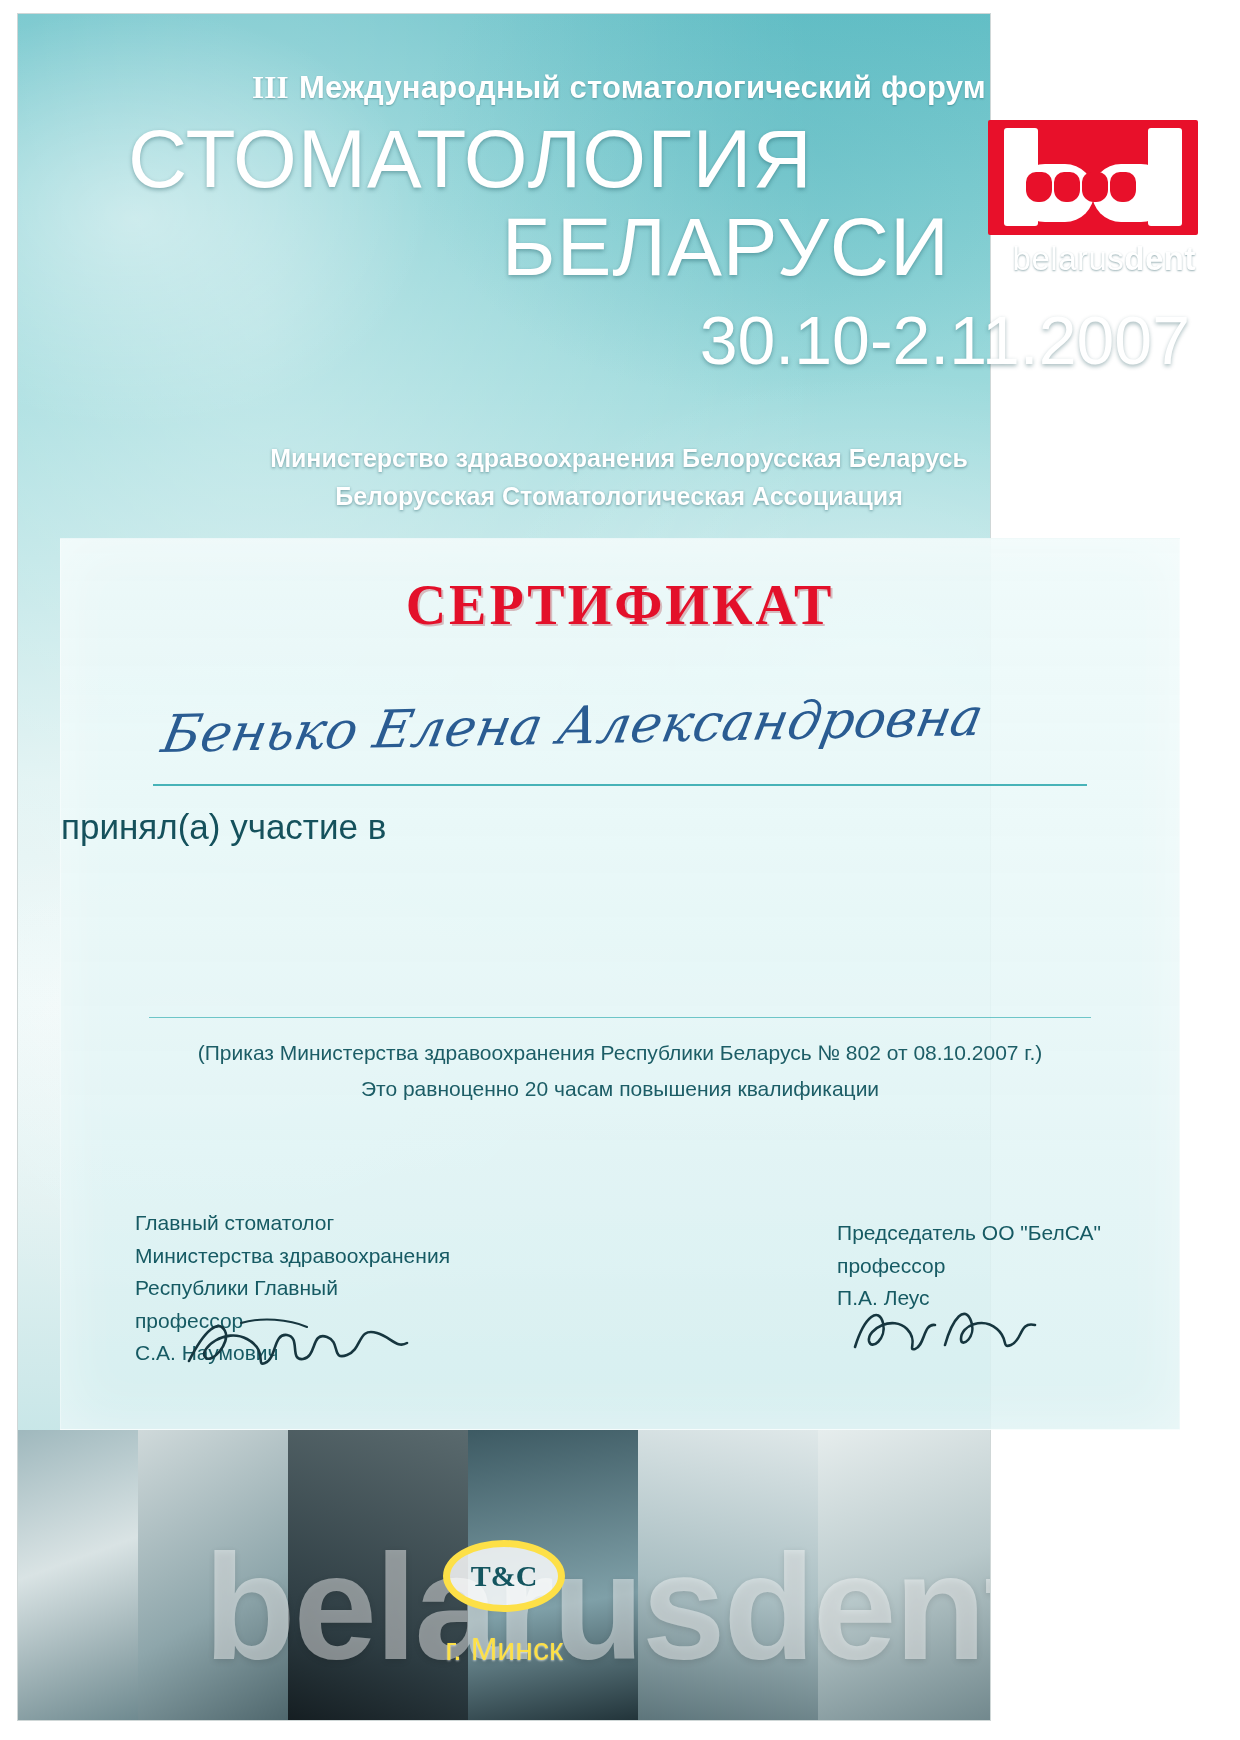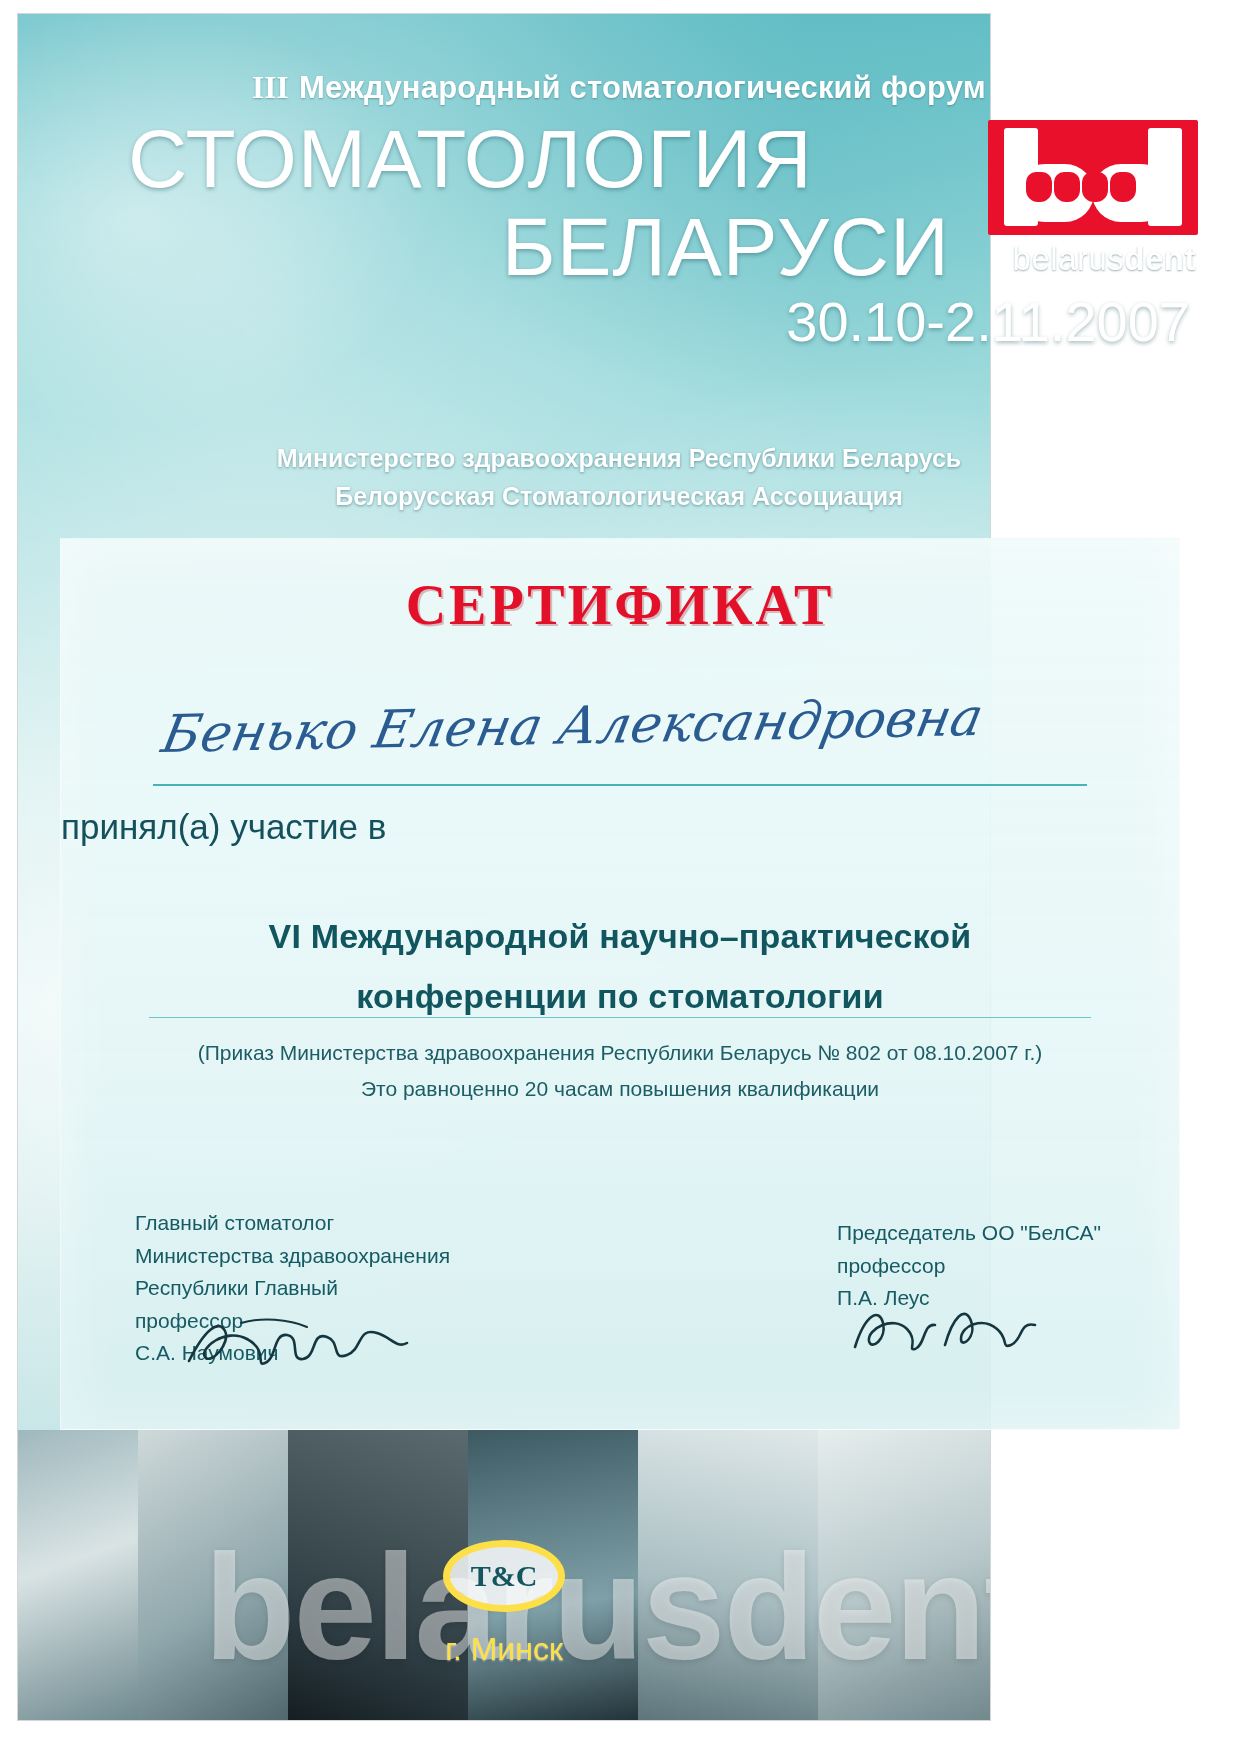--- a/index.html
+++ b/index.html
@@ -43,21 +43,21 @@
   .forum-line .rom{font-family:"Liberation Serif",serif;font-weight:bold;margin-right:10px;}
 
   .title-block{position:absolute;left:0;right:0;top:96px;}
   .big1,.big2,.big3{
     color:#ffffff;font-weight:normal;letter-spacing:1px;
     text-shadow:0 2px 4px rgba(0,60,70,.35);
     line-height:1.0;
   }
   .big1{position:absolute;left:110px;top:8px;font-size:82px;}
   .big2{position:absolute;right:270px;top:96px;font-size:82px;}
-  .big3{position:absolute;right:30px;top:184px;font-size:56px;letter-spacing:0px;}
+  .big3{position:absolute;right:30px;top:196px;font-size:68px;letter-spacing:0px;}
 
   
   .logo{
     position:absolute;right:22px;top:10px;width:210px;height:115px;
     background:#e8102a;border-radius:2px;
   }
   .logo-b{
     position:absolute;left:16px;top:8px;width:34px;height:98px;background:#ffffff;border-radius:3px;
   }
   .logo-d{
@@ -205,40 +205,36 @@
             <div class="tooth" style="left:2px;"></div>
             <div class="tooth" style="left:30px;"></div>
             <div class="tooth" style="left:58px;"></div>
             <div class="tooth" style="left:86px;"></div>
           </div>
         </div>
         <div class="logo-word"><span>belarus</span><b>dent</b></div>
       </div>
 
       <div class="ministry">
-        <div>Министерство здравоохранения Республики Беларусь</div>
+        <div>Министерство здравоохранения Белорусская Беларусь</div>
         <div>Белорусская Стоматологическая Ассоциация</div>
       </div>
     </div>
 
     <div class="panel">
 
       <div class="cert-title">СЕРТИФИКАТ</div>
 
       <div class="name-wrap">
         <div class="handname">Бенько Елена Александровна</div>
         <div class="nameline"></div>
       </div>
 
       <div class="participated">принял(а) участие в</div>
 
-      <div class="conf">
-        <div>VI Международной научно–практической</div>
-        <div>конференции по стоматологии</div>
-      </div>
 
       <div class="rule"></div>
 
       <div class="order">
         <div>(Приказ Министерства здравоохранения Республики Беларусь № 802 от 08.10.2007 г.)</div>
         <div>Это равноценно 20 часам повышения квалификации</div>
       </div>
 
       <div class="sig-left">
         <div>Главный стоматолог</div>

